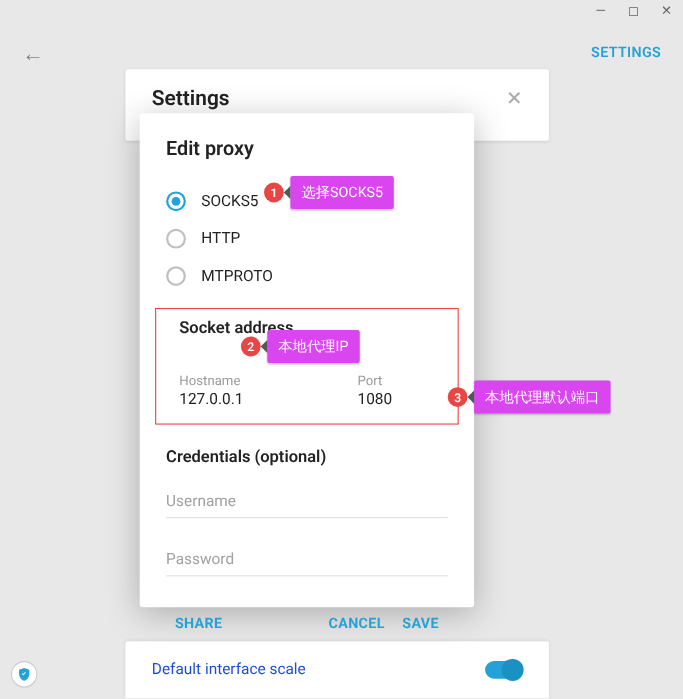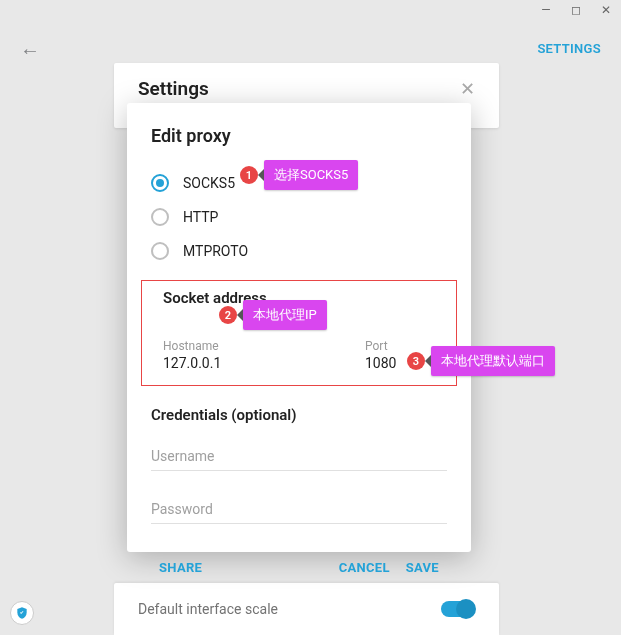--- a/index.html
+++ b/index.html
@@ -6,21 +6,21 @@
 body { width:621px; height:635px; background:#e8e8e8; position:relative; overflow:hidden; }
 .winctrl { position:absolute; top:0; right:0; display:flex; gap:0; }
 .winctrl span { width:30px; height:20px; display:flex; align-items:center; justify-content:center; font-size:12px; color:#666; cursor:default; }
 .topbar { position:absolute; top:32px; left:0; right:0; height:32px; display:flex; align-items:center; padding:0 20px; }
 .back { font-size:20px; color:#808285; }
 .settings-link { margin-left:auto; color:#24a2d7; font-weight:600; font-size:13px; letter-spacing:.3px; }
 .panel { position:absolute; top:63px; left:114px; width:385px; background:#fff; border-radius:2px; box-shadow:0 1px 3px rgba(0,0,0,.1); padding:14px 24px 20px; }
 .panel-header { display:flex; align-items:center; margin-bottom:8px; }
 .panel-header h2 { font-size:19px; font-weight:600; color:#222; }
 .close-x { margin-left:auto; color:#aaa; font-size:18px; }
-.dialog { position:absolute; top:103px; left:127px; width:344px; height:449px; background:#fff; border-radius:3px; box-shadow:0 6px 30px rgba(0,0,0,.25); padding:22px 24px 16px; }
+.dialog { position:absolute; top:103px; left:127px; width:304px; height:449px; background:#fff; border-radius:3px; box-shadow:0 6px 30px rgba(0,0,0,.25); padding:22px 24px 16px; }
 .dialog h3 { font-size:18px; font-weight:600; color:#222; margin-bottom:20px; }
 .radio-row { display:flex; align-items:center; height:34px; }
 .radio-outer { width:18px; height:18px; border:2px solid #bfbfbf; border-radius:50%; display:flex; align-items:center; justify-content:center; margin-right:14px; }
 .radio-outer.checked { border-color:#24a2d7; }
 .radio-inner { width:8px; height:8px; background:#24a2d7; border-radius:50%; }
 .radio-label { font-size:14px; color:#222; }
 .section-red { border:1px solid #e84545; margin:12px -10px 0; padding:8px 21px 14px; position:relative; }
 .section-title { font-size:15px; font-weight:600; color:#222; margin-bottom:6px; }
 .addr-row { display:flex; gap:20px;margin-top:32px; }
 .field { flex:1; }
@@ -30,21 +30,21 @@
 .cred-title { font-size:15px; font-weight:600; color:#222; margin-top:20px; margin-bottom:20px; }
 .input-line { border:none; border-bottom:1px solid #e0e0e0; width:100%; font-size:14px; padding:4px 0 6px; color:#8b5cf6; outline:none; margin-bottom:26px; }
 .input-line::placeholder { color:#a0a0a0; }
 .actions { display:flex; align-items:flex-end; margin-top:4px; }
 .btn-link { background:none; border:none; color:#24a2d7; font-weight:700; font-size:13px; letter-spacing:.3px; cursor:pointer; padding:6px 8px; }
 .actions .spacer { flex:1; }
 .callout { position:absolute; background:#d946ef; color:#fff; font-size:13px; padding:6px 10px; border-radius:2px; display:flex; align-items:center; box-shadow:0 1px 2px rgba(0,0,0,.2); }
 .callout::before { content:""; position:absolute; left:-6px; top:50%; transform:translateY(-50%); border:6px solid transparent; border-right-color:#555658; border-left:none; }
 .num-badge { width:18px; height:18px; border-radius:50%; background:#e84545; color:#fff; font-size:11px; font-weight:600; display:flex; align-items:center; justify-content:center; position:absolute; }
 .bottom-bar { position:absolute; bottom:0; left:114px; width:385px; height:52px; background:#fff; display:flex; align-items:center; padding:0 24px; border-radius:2px 2px 0 0; box-shadow:0 -1px 3px rgba(0,0,0,.08); }
-.bottom-bar .label { font-size:14px; color:#737373; }
+.bottom-bar .label { font-size:14px; color:#1d4ed8; }
 .toggle { margin-left:auto; width:34px; height:16px; background:#24a2d7; border-radius:10px; position:relative; }
 .toggle::after { content:""; position:absolute; right:-1px; top:-2px; width:20px; height:20px; background:#1b90c2; border-radius:50%; }
 .shield { position:absolute; left:10px; bottom:10px; width:24px; height:24px; border:1px solid #ccc; border-radius:50%; background:#fff; display:flex; align-items:center; justify-content:center; }
 .shield svg { width:14px; height:14px; }
 </style>
 </head>
 <body>
 
 <div class="winctrl">
   <span>—</span>

